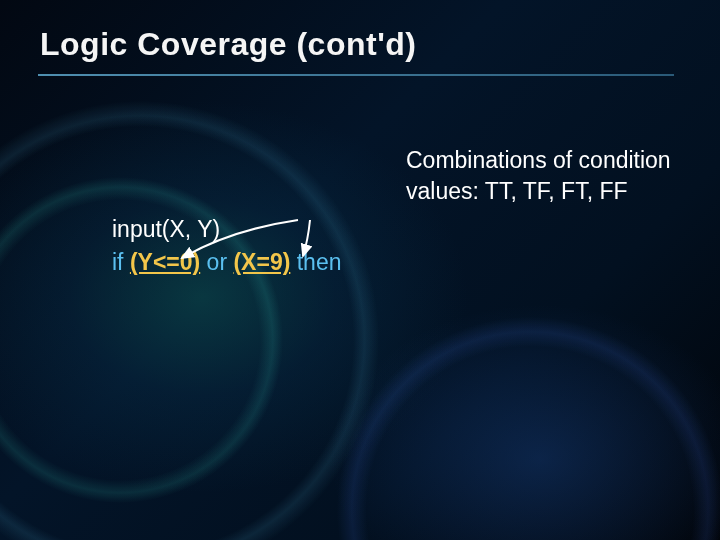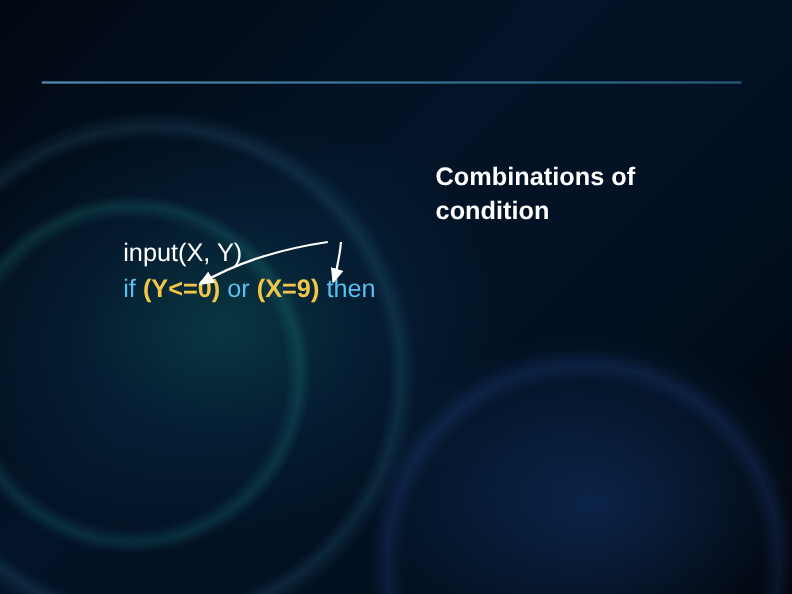--- a/index.html
+++ b/index.html
@@ -57,61 +57,63 @@
     left: 100px;
     top: 145px;
     right: 40px;
     font-size: 23px;
     line-height: 1.45;
     color: #fff;
   }
 
   .annot {
     position: absolute;
-    left: 296px;
+    left: 306px;
     top: 0px;
-    font-weight: bold;
+    font-weight: normal;
     font-size: 23px;
     line-height: 1.35;
   }
   .annot .l2 { display:block; }
 
   .code {
     position: absolute;
     left: 12px;
     top: 68px;
     font-size: 23px;
     line-height: 1.45;
   }
   .code .kw   { color: #5bc0f0; }
-  .code .cond { color: #f3c64a; font-weight: bold; }
+  .code .cond { color: #f3c64a; font-weight: bold; text-decoration: underline; }
   .code .indent { display:inline-block; width: 54px; }
 
   svg.arrows {
     position: absolute;
     left: 0; top: 0;
     width: 720px; height: 540px;
     pointer-events: none;
   }
 </style>
 </head>
 <body>
 
 <div class="slide">
 
   <div class="swirl sw1"></div>
   <div class="swirl sw2"></div>
   <div class="swirl sw3"></div>
 
+  <div class="title">Logic Coverage (cont'd)</div>
   <div class="underline"></div>
 
   <div class="content">
 
     <div class="annot">
       <span>Combinations of condition</span>
+      <span class="l2">values:  TT, TF, FT, FF</span>
     </div>
 
     <div class="code">
       <div>input(X, Y)</div>
       <div>
         <span class="kw">if </span><span class="cond">(Y&lt;=0)</span><span class="kw"> or </span><span class="cond">(X=9)</span><span class="kw"> then</span>
       </div>
     </div>
 
   </div>

